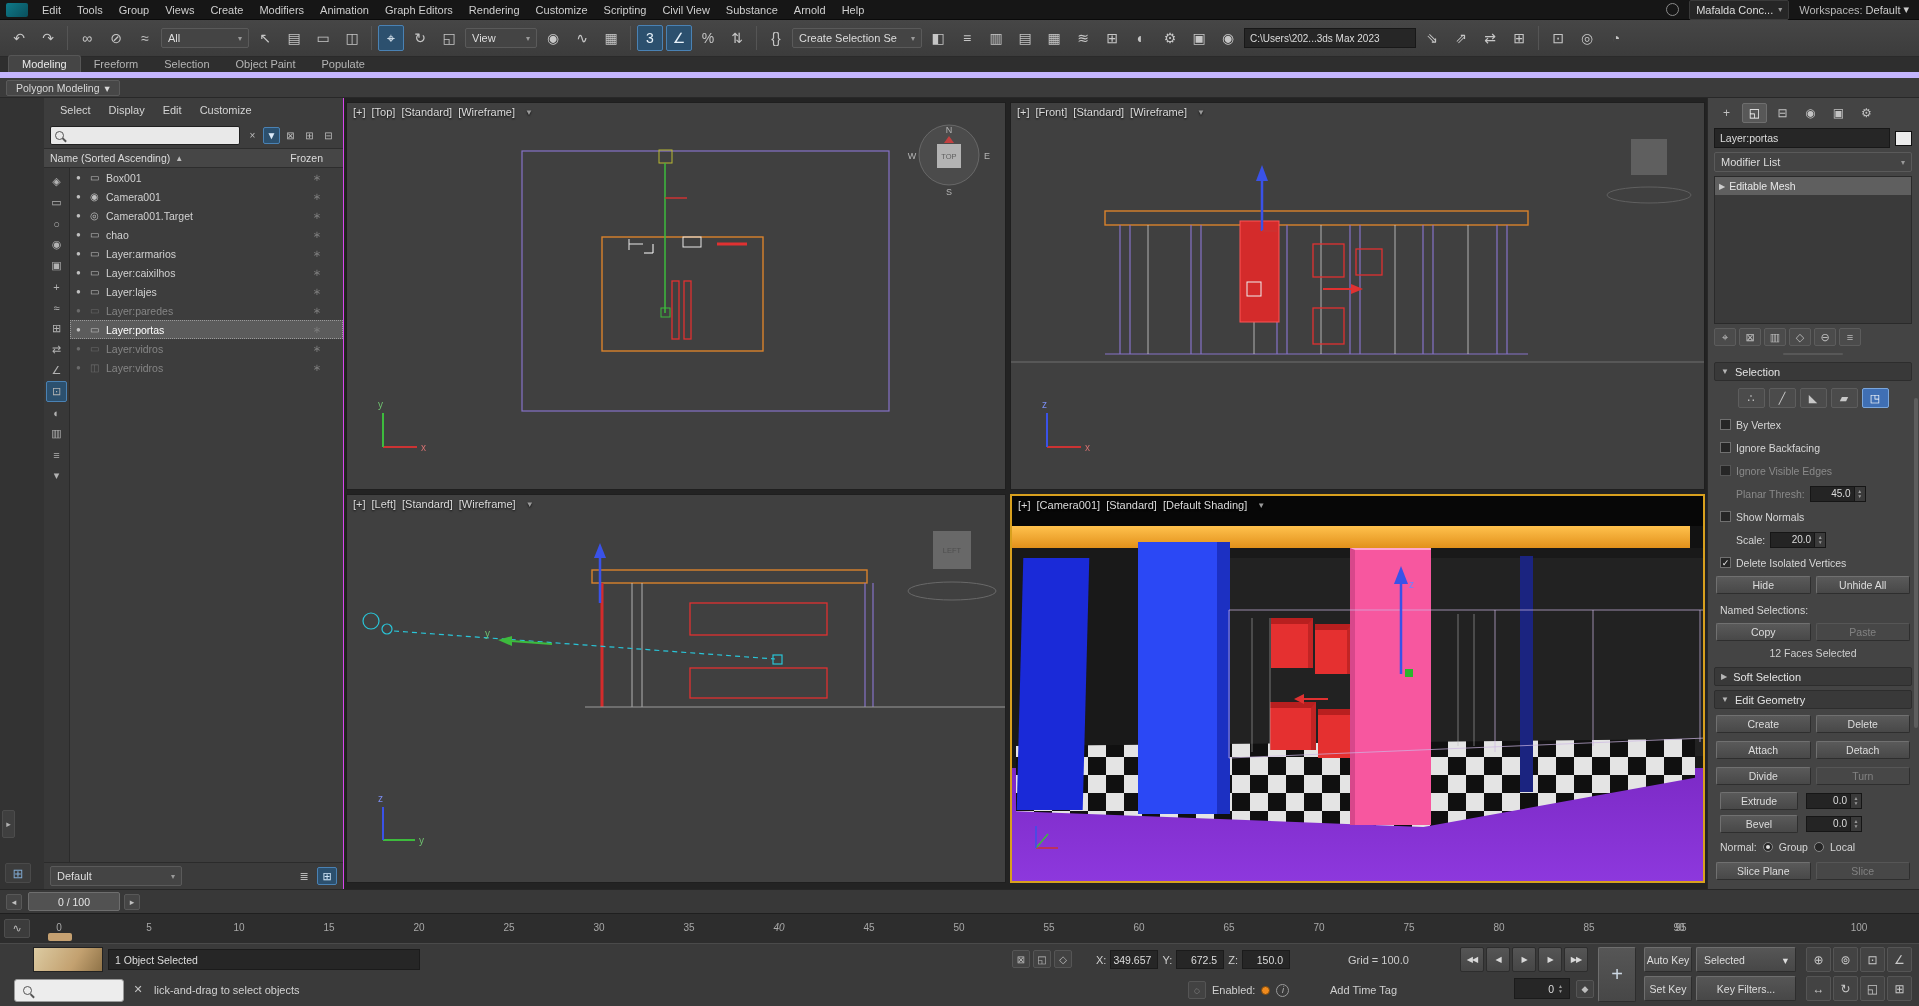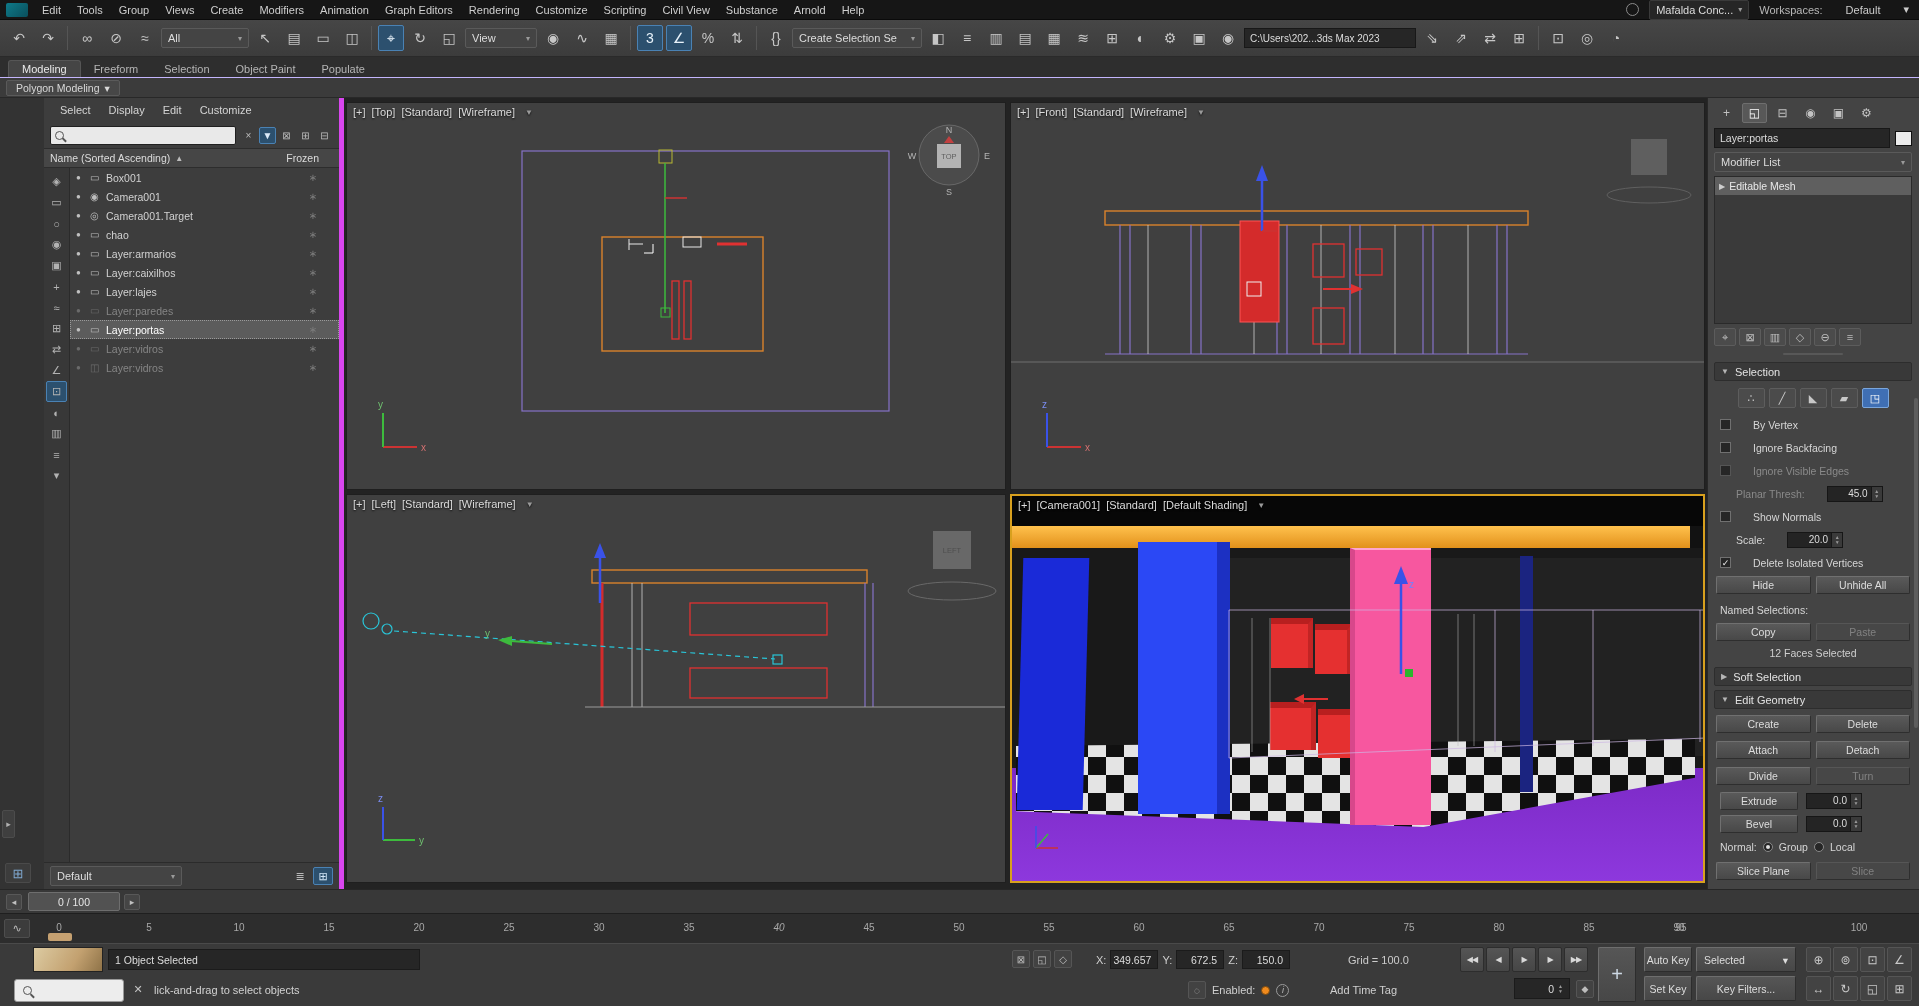--- a/index.html
+++ b/index.html
@@ -22,35 +22,35 @@
 
   
   .toolbar{left:0;top:20px;width:1919px;height:37px;background:linear-gradient(#464646,#3c3c3c);border-bottom:1px solid #2a2a2a;display:flex;align-items:center;gap:3px;padding:0 6px;overflow:hidden}
   .icon-btn{display:flex;align-items:center;justify-content:center;min-width:26px;height:26px;color:#c6c6c6;font-size:14px;border-radius:2px;border:1px solid transparent}
   .icon-btn.active{background:#2c506e;border-color:#4a82b4;color:#e8f2fa}
   .tb-sep{width:1px;height:24px;background:#2c2c2c;border-right:1px solid #555;margin:0 3px}
   .tb-field{font-size:10px;color:#cfcfcf}
   .field{background:#262626;border:1px solid #181818;color:#ddd;height:20px;display:flex;align-items:center;padding:0 5px}
 
   
-  .ribbontabs{left:0;top:57px;width:1919px;height:21px;background:#2e2e2e;display:flex;align-items:flex-end;padding-left:8px;border-bottom:1px solid #c4b5fd}
+  .ribbontabs{left:0;top:57px;width:1919px;height:21px;background:#2e2e2e;display:flex;align-items:flex-end;padding-left:8px;border-bottom:6px solid #c4b5fd}
   .rtab{padding:2px 13px;color:#b5b5b5;font-size:11px;border-radius:3px 3px 0 0}
   .rtab.active{background:#454545;color:#eaeaea;border:1px solid #565656;border-bottom:none}
   .ribbonsub{left:0;top:78px;width:1919px;height:20px;background:#3b3b3b;border-bottom:1px solid #282828;display:flex;align-items:center}
   .subtab{margin-left:6px;height:16px;display:flex;align-items:center;gap:5px;padding:0 9px;background:#474747;border:1px solid #5a5a5a;color:#d8d8d8;font-size:10.5px;border-radius:2px}
 
   
   .main{left:0;top:98px;width:1919px;height:791px;background:#232323}
 
   .left-strip{left:0;top:0;width:44px;height:791px;background:#333}
   .ls-expander{position:absolute;left:2px;top:712px;width:13px;height:28px;background:#3f3f3f;border:1px solid #4c4c4c;color:#b0b0b0;display:flex;align-items:center;justify-content:center;font-size:9px;border-radius:2px}
   .ls-grid{position:absolute;left:5px;bottom:6px;width:26px;height:20px;color:#7fa8d0;font-size:13px;display:flex;align-items:center;justify-content:center;background:#3c3c3c;border:1px solid #4a4a4a;border-radius:2px}
 
   
-  .explorer{left:44px;top:0;width:300px;height:791px;background:#3d3d3d;border-right:5px solid #d946ef;display:flex;flex-direction:column}
+  .explorer{left:44px;top:0;width:300px;height:791px;background:#3d3d3d;border-right:1px solid #d946ef;display:flex;flex-direction:column}
   .ex-menu{display:flex;gap:2px;height:24px;align-items:center;padding-left:8px}
   .ex-menu-item{padding:2px 8px;color:#d4d4d4}
   .ex-search{display:flex;align-items:center;gap:4px;padding:2px 6px;height:26px}
   .ex-inputwrap{flex:1;display:flex;align-items:center;gap:4px;background:#e9e9e9;border:1px solid #202020;height:19px;padding:0 4px;border-radius:2px}
   .mag{position:relative;width:9px;height:9px;border:1.5px solid #555;border-radius:50%;flex:none}
   .mag::after{content:"";position:absolute;width:5px;height:1.5px;background:#555;transform:rotate(45deg);right:-4px;bottom:-2px}
   .ex-inputwrap input{flex:1;border:none;background:transparent;outline:none;font-size:10px;color:#222;min-width:10px}
   .ex-tool{width:17px;height:17px;display:flex;align-items:center;justify-content:center;color:#bdbdbd;font-size:10px;border-radius:2px;border:1px solid transparent}
   .ex-tool.active{background:#2c506e;border-color:#4a82b4;color:#dceaf8}
   .ex-cols{display:flex;align-items:center;height:20px;background:#464646;border-top:1px solid #2d2d2d;border-bottom:1px solid #2d2d2d;padding:0 6px;color:#dcdcdc;font-size:10.5px}
@@ -128,21 +128,21 @@
   .cp-stack-row .tri{font-size:8px;color:#cfcfcf}
   .cp-tools{display:flex;gap:3px}
   .cp-tool{width:22px;height:18px;display:flex;align-items:center;justify-content:center;color:#bdbdbd;font-size:11px;background:#4b4b4b;border:1px solid #5c5c5c;border-radius:2px}
   .cp-split{height:8px;display:flex;align-items:center;justify-content:center}
   .cp-split::after{content:"";width:60px;height:2px;background:#585858;border-radius:1px}
   .rollout-h{height:19px;background:#393939;border:1px solid #2d2d2d;border-radius:2px;display:flex;align-items:center;gap:6px;padding:0 6px;color:#e2e2e2;font-size:11px;flex:none}
   .rollout-h .tri{font-size:8px;color:#b5b5b5}
   .so-row{display:flex;gap:4px;justify-content:center;padding:3px 0;flex:none}
   .so-icon{width:27px;height:20px;display:flex;align-items:center;justify-content:center;color:#c8c8c8;font-size:11px;background:#4b4b4b;border:1px solid #5d5d5d;border-radius:2px}
   .so-icon.active{background:#3f6fb4;border-color:#7aa6dc;color:#fff}
-  .cp-row{display:flex;align-items:center;gap:22px;height:19px;padding-left:6px;font-size:10.5px;color:#d6d6d6;flex:none}
+  .cp-row{display:flex;align-items:center;gap:5px;height:19px;padding-left:6px;font-size:10.5px;color:#d6d6d6;flex:none}
   .cp-row.disabled{color:#8a8a8a}
   .cp-row.disabled .chk{border-color:#555}
   .chk{width:11px;height:11px;background:#262626;border:1px solid #707070;display:inline-flex;align-items:center;justify-content:center;font-size:9px;color:#eee;flex:none}
   .spinbox{display:flex;width:56px;height:16px;background:#242424;border:1px solid #161616;flex:none}
   .spinbox .v{flex:1;text-align:right;padding-right:3px;color:#ddd;font-size:10px;line-height:14px}
   .spinbox .ud{width:11px;display:flex;flex-direction:column;align-items:center;justify-content:center;color:#9a9a9a;font-size:5px;line-height:5px;background:#3a3a3a;border-left:1px solid #161616}
   .btn{display:flex;align-items:center;justify-content:center;height:18px;background:linear-gradient(#5a5a5a,#484848);border:1px solid #2e2e2e;border-top-color:#707070;border-left-color:#707070;border-radius:2px;color:#ddd;font-size:10.5px;white-space:nowrap}
   .btn.disabled{color:#828282;background:#474747;border-top-color:#565656;border-left-color:#565656}
   .two-btn{display:flex;gap:5px;padding:0 2px;flex:none}
   .two-btn .btn{flex:1}
@@ -215,21 +215,21 @@
         <div class="menu-item">Substance</div>
         <div class="menu-item">Arnold</div>
         <div class="menu-item">Help</div>
       </div>
     <div class="menu-right">
       <div class="mr-circle"></div>
       <div class="dd dd-dark">
         <span>Mafalda Conc...</span>
         <span class="caret">▾</span>
       </div>
-      <div style="display:flex;align-items:center;gap:23px">
+      <div style="display:flex;align-items:center;gap:3px">
         <span class="ws-label">Workspaces:</span>
         <span>Default</span>
         <span class="caret">▾</span>
       </div>
     </div>
   </div>
 
   <div class="toolbar abs" id="toolbar">
       <div class="icon-btn">↶</div>
       <div class="icon-btn">↷</div>

